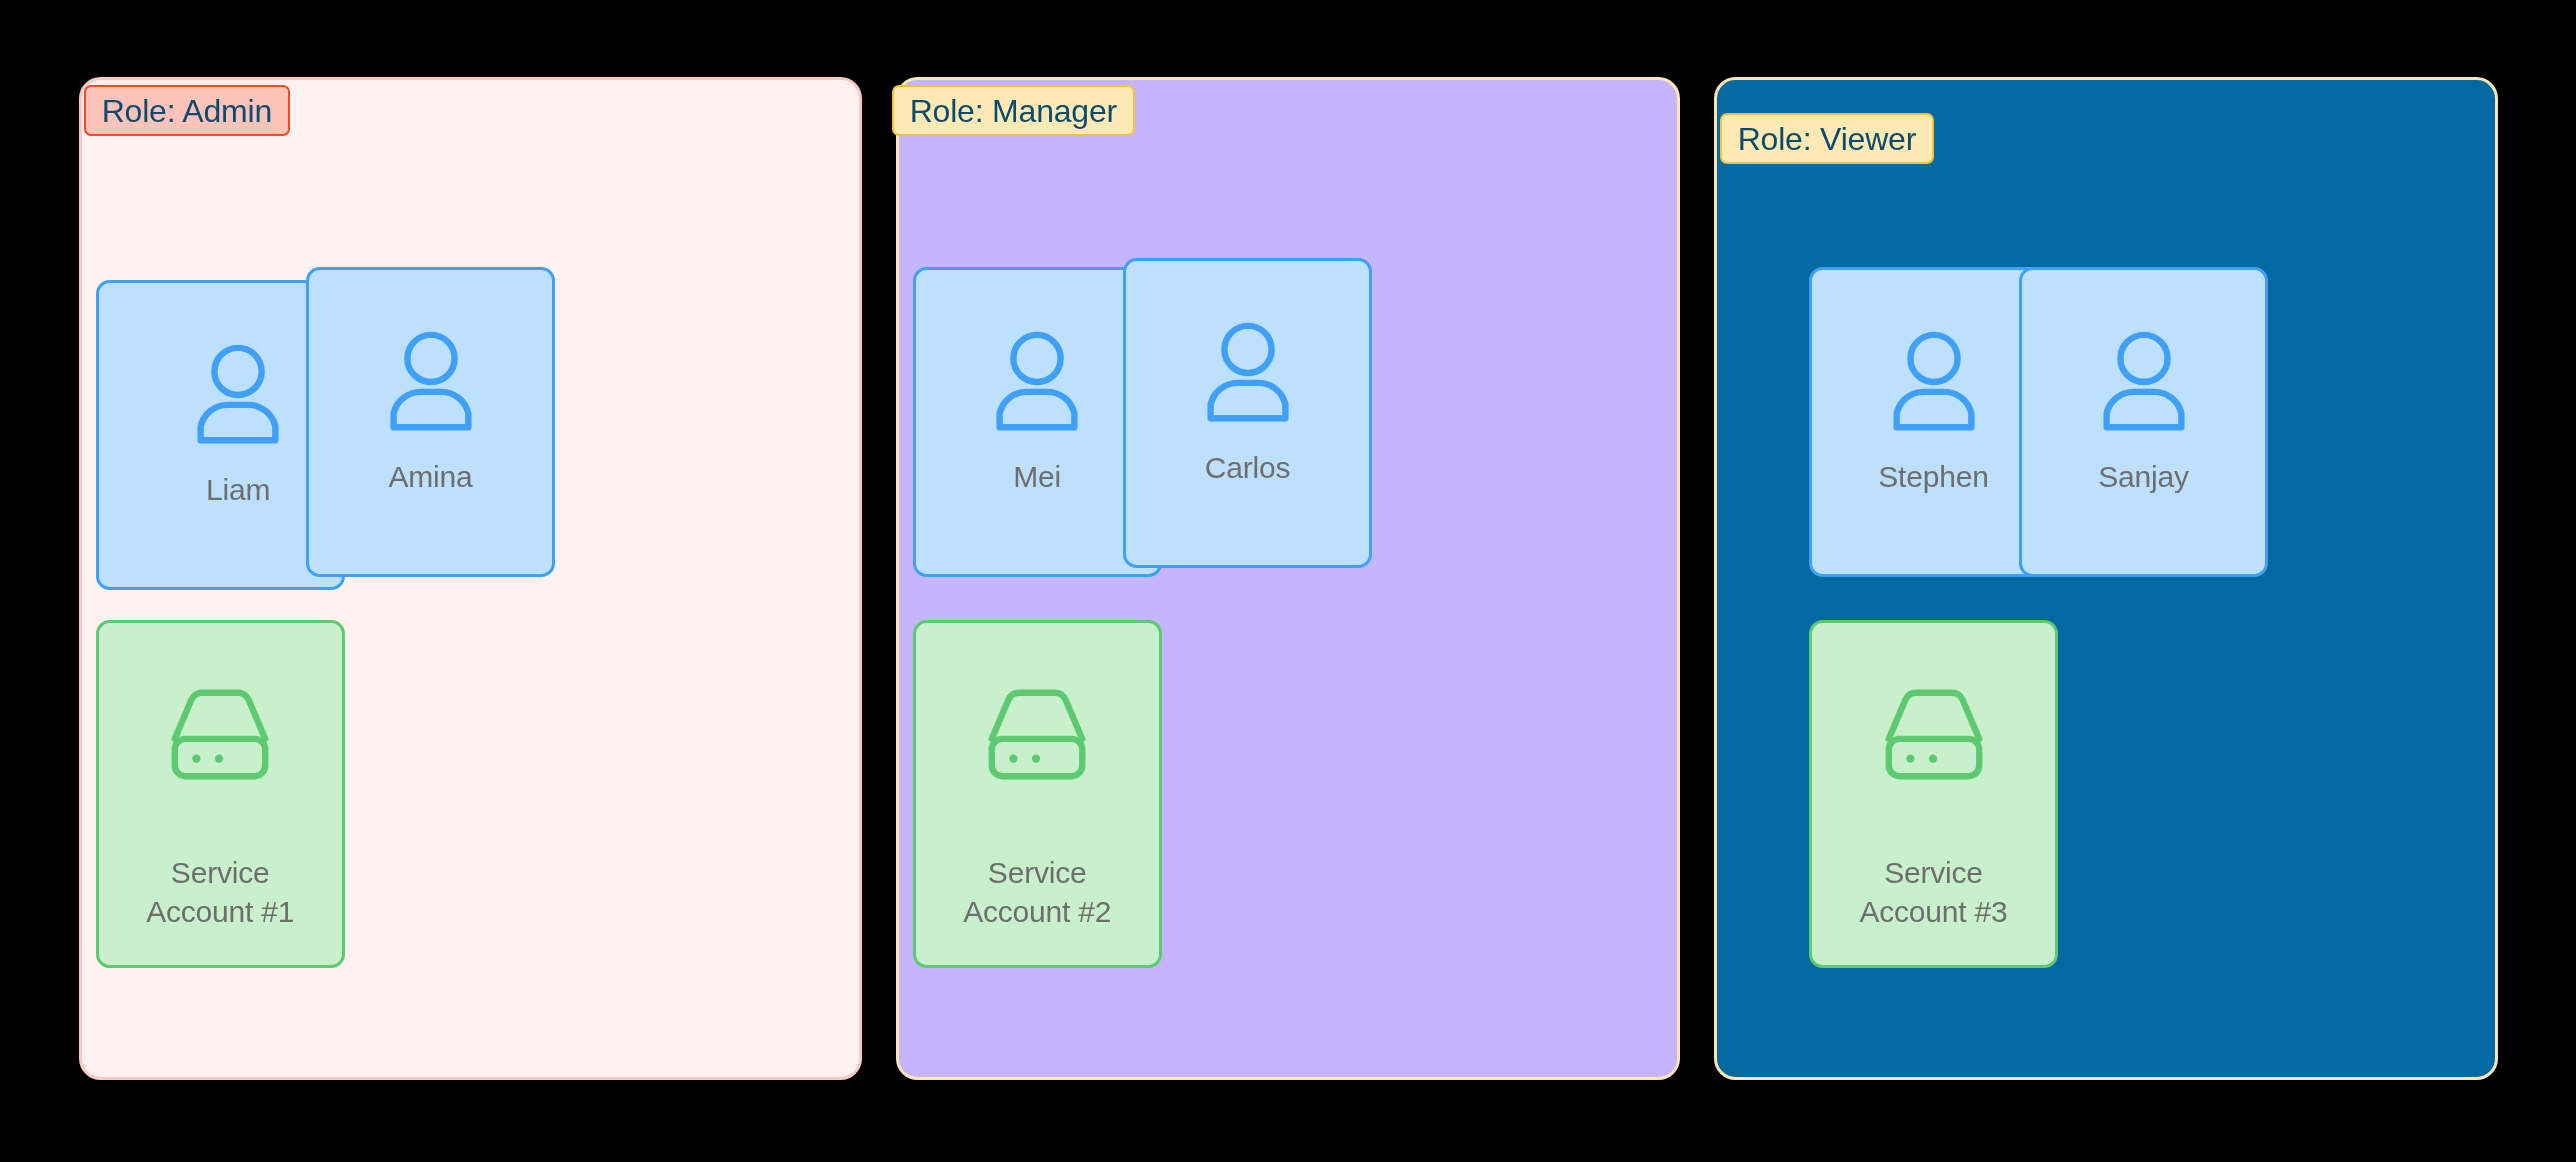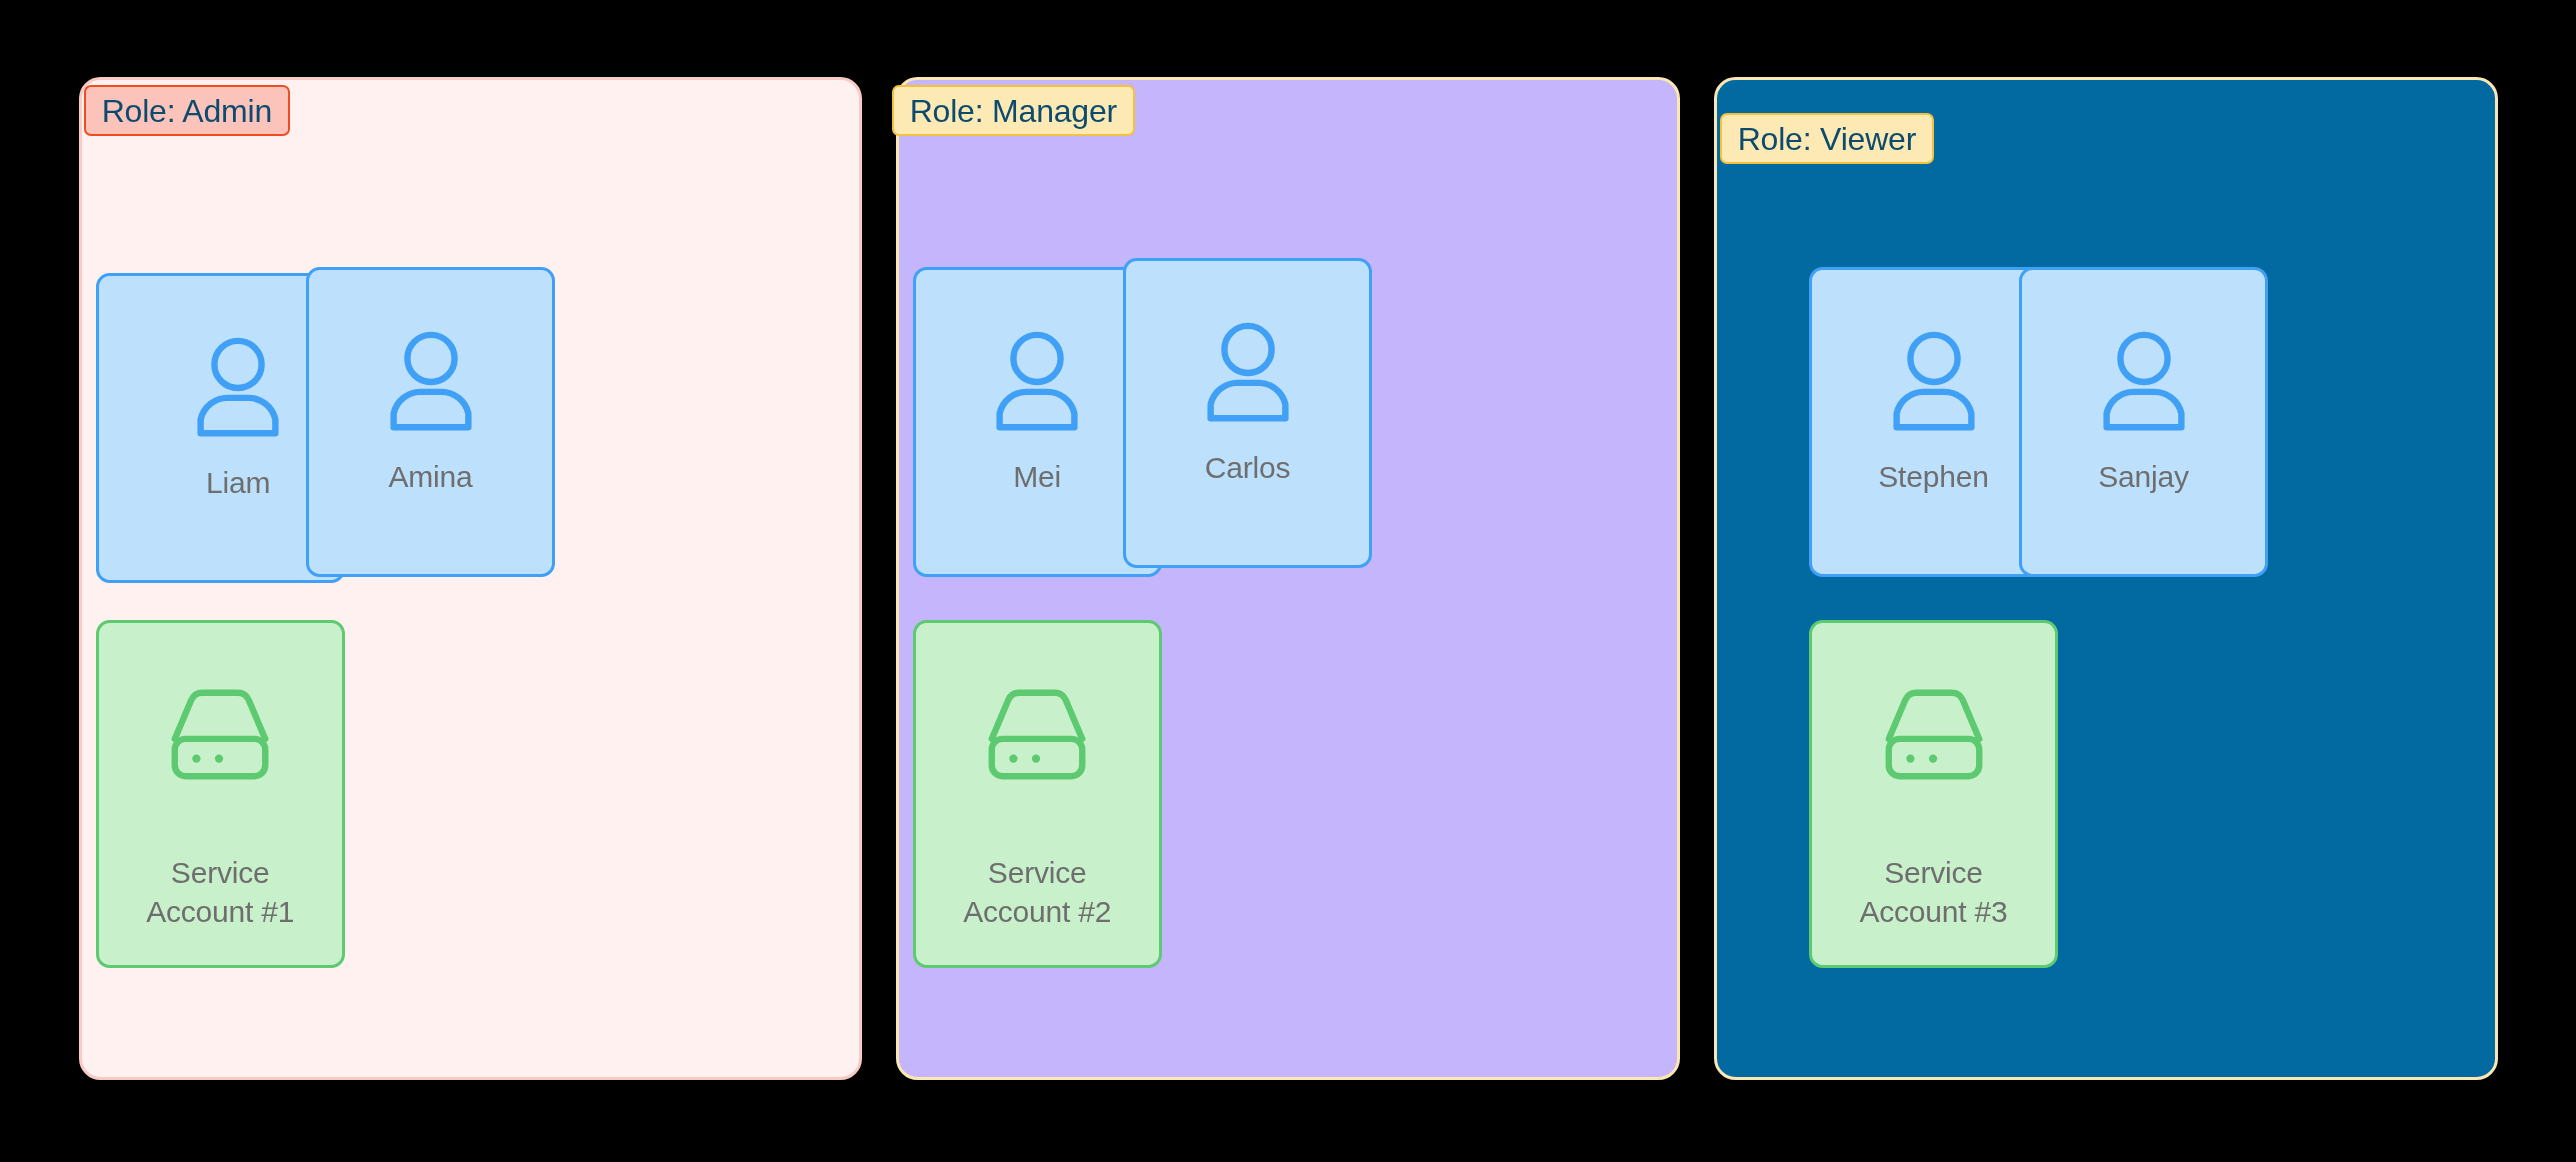--- a/index.html
+++ b/index.html
@@ -99,21 +99,21 @@
     letter-spacing: -0.2px;
   }
   .service .card-label { margin-top: 23.6px; }
 </style>
 </head>
 <body>
 
 <div id="canvas">
 
   <div class="role-panel p0">
-    <div class="member-card user" style="left:13.7px; top:193px;padding-left:36px;">
+    <div class="member-card user" style="left:13.7px; top:200px;padding-left:36px;">
       <span class="card-icon">
         <svg viewBox="0 0 120 120" width="118" height="118" fill="none" stroke="#3fa0f5" stroke-width="6.5" stroke-linecap="round" stroke-linejoin="round">
           <circle cx="60" cy="34" r="24"></circle>
           <path d="M22 104 L22 90 A28 28 0 0 1 50 68 L70 68 A28 28 0 0 1 98 90 L98 104 Z"></path>
         </svg>
       </span>
       <span class="card-label">Liam</span>
     </div>
 
     <div class="member-card user" style="left:224px; top:187px;">

